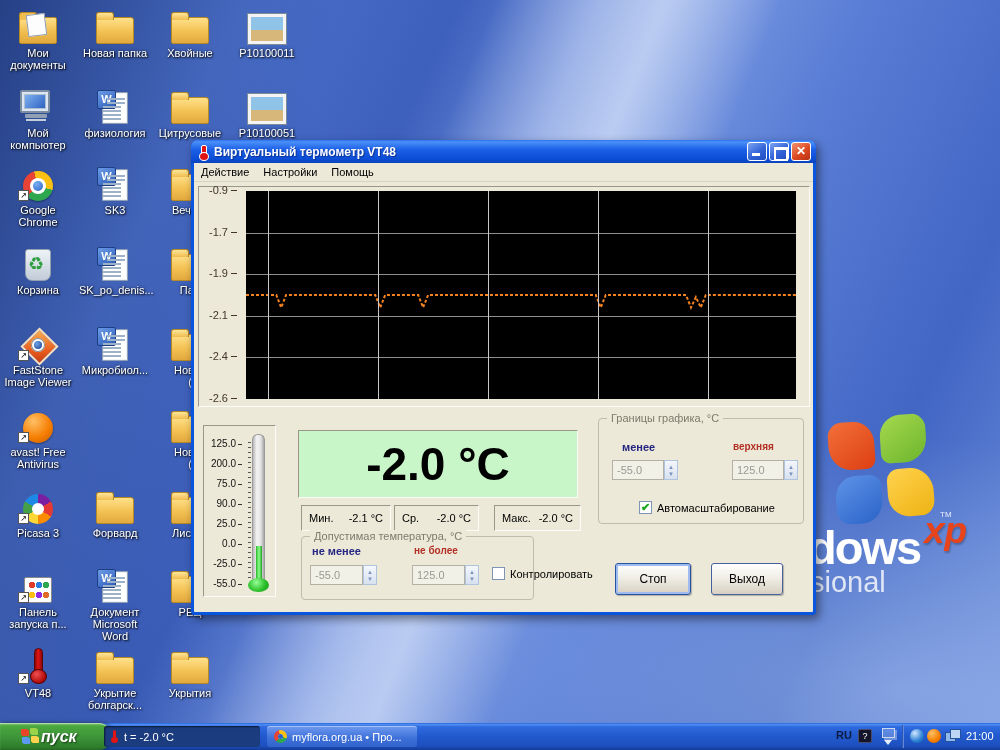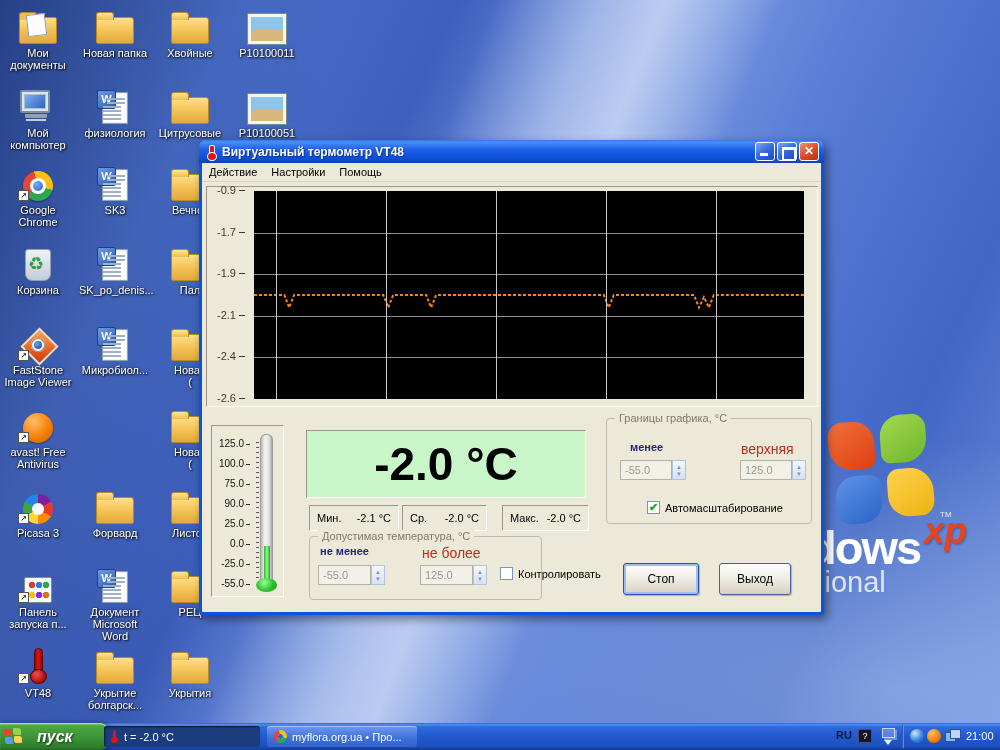--- a/index.html
+++ b/index.html
@@ -70,21 +70,21 @@
         radial-gradient(circle 3px at 21px 7px,#2ea84f 0 3px,transparent 3px),
         radial-gradient(circle 3px at 7px 17px,#fcc012 0 3px,transparent 3px),
         radial-gradient(circle 3px at 14px 17px,#8a2be2 0 3px,transparent 3px),
         radial-gradient(circle 3px at 21px 17px,#e06a2a 0 3px,transparent 3px); }
   .g-vt{ width:22px; height:36px; }
   .g-vt .stem{ position:absolute; left:7px; top:0; width:9px; height:26px; background:linear-gradient(90deg,#8c0808,#e01414 45%,#8c0808); border:1px solid #5a0404; border-radius:5px 5px 0 0; }
   .g-vt .bulb{ position:absolute; left:3px; top:21px; width:17px; height:15px; border-radius:50%; background:radial-gradient(circle at 38% 32%,#f05050,#b00808 70%); border:1px solid #5a0404; }
   .g-photo{ width:38px; height:30px; background:linear-gradient(180deg,#8fc4e8 0 55%,#d8b87a 55% 100%); border:3px solid #f4f4f4; outline:1px solid #7d8a98; }
 
   
-  .win{ position:absolute; left:199px; top:140px; width:625px; height:475px; z-index:5;
+  .win{ position:absolute; left:191px; top:140px; width:625px; height:475px; z-index:5;
         border:3px solid #0a55dd; border-top:none; border-radius:7px 7px 4px 4px;
         background:#ece9d8; box-shadow:3px 4px 10px rgba(0,0,0,.45); }
   .titlebar{ position:absolute; left:-3px; top:0; width:625px; height:23px; border-radius:7px 7px 0 0;
         background:linear-gradient(180deg,#2c71f0 0%,#4a90f8 8%,#1c5fe8 42%,#0c4cd4 85%,#0a42b8 100%);
         display:flex; align-items:center; padding:0 5px; }
   .t-ico{ position:relative; width:14px; height:16px; margin-right:4px; }
   .t-ico::before{ content:""; position:absolute; left:5px; top:1px; width:4px; height:9px; background:#e01414; border:1px solid #fff; border-radius:2px 2px 0 0; }
   .t-ico::after{ content:""; position:absolute; left:3px; top:8px; width:8px; height:7px; border-radius:50%; background:#e01414; border:1px solid #fff; }
   .t-text{ color:#fff; font-size:12px; font-weight:bold; text-shadow:1px 1px 1px #0a3290; flex:1; }
   .tbtns{ display:flex; gap:2px; }
@@ -123,21 +123,21 @@
             border:1px solid; border-color:#9a968a #fdfcf8 #fdfcf8 #9a968a;
             display:flex; align-items:center; justify-content:center;
             font-size:46px; font-weight:bold; color:#000; }
   .statbox{ position:absolute; top:365px; height:26px; border:1px solid; border-color:#9a968a #fdfcf8 #fdfcf8 #9a968a;
             background:#ece9d8; display:flex; align-items:center; justify-content:space-between; padding:0 7px; font-size:11px; color:#000; }
 
   
   .grp{ position:absolute; border:1px solid #c0bcab; border-radius:4px; }
   .grp-title{ position:absolute; left:8px; top:-7px; background:#ece9d8; padding:0 4px; font-size:11px; color:#7d7a6e; }
   .lab-blue{ position:absolute; font-size:11px; font-weight:bold; color:#242482; }
-  .lab-red{ position:absolute; font-size:14px; font-weight:normal; color:#b43024; }
+  .lab-red{ position:absolute; font-size:10px; font-weight:bold; color:#b43024; }
   .edit{ position:absolute; height:20px; border:1px solid #b4b0a4; background:#f2f1e8; color:#9a9a92; font-size:11px;
          display:flex; align-items:center; padding:0 4px; }
   .spin{ position:absolute; width:14px; height:20px; border:1px solid #b0c4de; background:linear-gradient(180deg,#f4f7fc,#d8e0f0);
          display:flex; flex-direction:column; align-items:center; justify-content:center; gap:1px; }
   .spin i{ font-style:normal; font-size:6px; line-height:6px; color:#7b93bd; }
   .cbwrap{ position:absolute; display:flex; align-items:center; gap:5px; font-size:11px; color:#000; }
   .cb{ width:13px; height:13px; background:#fff; border:1px solid #7d94b5; display:flex; align-items:center; justify-content:center;
        font-size:11px; line-height:11px; color:#1ca81c; font-weight:bold; }
 
   
@@ -145,21 +145,21 @@
         background:linear-gradient(180deg,#ffffff,#f0eee6 45%,#d8d0c2); font-size:12px; color:#000;
         display:flex; align-items:center; justify-content:center; box-shadow:1px 1px 1px rgba(0,0,0,.25); }
   .btn.default{ box-shadow:inset 0 0 0 2px #9fbcee, 1px 1px 1px rgba(0,0,0,.25); border-color:#2a52a4; }
 
   
   .taskbar{ position:absolute; left:0; top:723px; width:1000px; height:27px; z-index:10;
             background:linear-gradient(180deg,#2663d8 0%,#4f8ef2 6%,#2e6adf 14%,#2159cc 50%,#1d50bf 85%,#143a96 100%); }
   .start{ position:absolute; left:0; top:0; width:111px; height:27px; border-radius:0 12px 12px 0;
           background:linear-gradient(180deg,#7cc46a 0%,#4aa73e 12%,#3c9338 55%,#2e7d2b 90%,#256823 100%);
           box-shadow:2px 0 4px rgba(0,0,0,.4), inset 0 1px 1px rgba(255,255,255,.5);
-          display:flex; align-items:center; gap:15px; padding-left:4px; }
+          display:flex; align-items:center; gap:2px; padding-left:21px; }
   .start-flag{ position:relative; width:18px; height:17px; }
   .start-flag i{ position:absolute; width:8px; height:7px; border-radius:1px 40% 1px 40%; }
   .start-flag i:nth-child(1){ left:0; top:1px; background:#e8442a; }
   .start-flag i:nth-child(2){ left:9px; top:0; background:#9ad24a; }
   .start-flag i:nth-child(3){ left:1px; top:9px; background:#5a9af0; }
   .start-flag i:nth-child(4){ left:10px; top:8px; background:#ffd34e; }
   .start-text{ color:#fff; font-size:16px; font-weight:bold; font-style:italic; text-shadow:1px 1px 2px rgba(0,0,0,.6); }
   .task{ position:absolute; top:3px; height:21px; border-radius:3px; display:flex; align-items:center; gap:5px;
          padding:0 7px; font-size:11px; color:#fff; overflow:hidden; white-space:nowrap; }
   .task.active{ background:#1b3c7e; box-shadow:inset 1px 1px 2px rgba(0,0,0,.6); }
@@ -433,21 +433,21 @@
         <div class="ylab" style="left: 0px; top: 163.4px;">-2.4</div>
         <div class="ylab" style="left: 0px; top: 205px;">-2.6</div>
       </div>
 
     <div class="thermo inset" id="thermo">
       <div class="t-ticks"></div>
       <div class="t-tube"></div>
       <div class="t-merc"></div>
       <div class="t-bulb"></div>
     <div class="t-lab" style="left: 0px; top: 12px;">125.0</div>
-        <div class="t-lab" style="left: 0px; top: 32px;">100.0</div>
+        <div class="t-lab" style="left: 0px; top: 32px;">200.0</div>
         <div class="t-lab" style="left: 0px; top: 52px;">75.0</div>
         <div class="t-lab" style="left: 0px; top: 72px;">90.0</div>
         <div class="t-lab" style="left: 0px; top: 92px;">25.0</div>
         <div class="t-lab" style="left: 0px; top: 112px;">0.0</div>
         <div class="t-lab" style="left: 0px; top: 132px;">-25.0</div>
         <div class="t-lab" style="left: 0px; top: 152px;">-55.0</div>
       </div>
 
     <div class="bigdisp">-2.0 °C</div>
 

